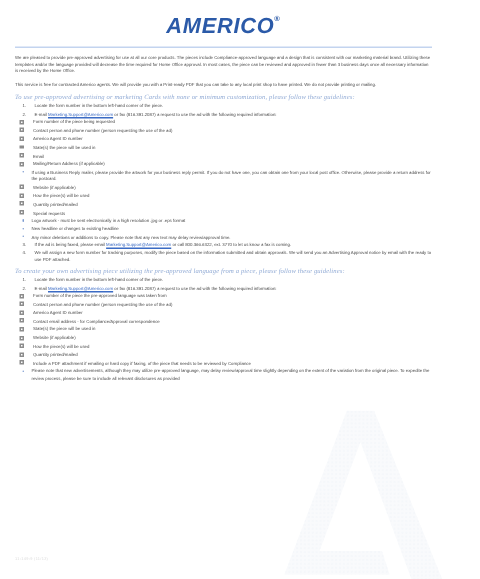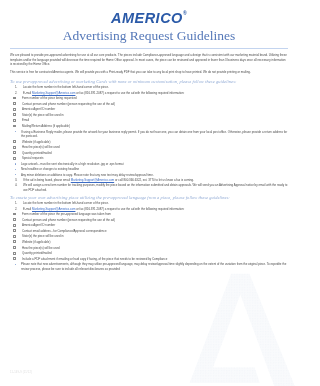--- a/index.html
+++ b/index.html
@@ -140,21 +140,20 @@
       </defs>
       <polygon points="44,6 58,6 96,100 80,100 51,22 30,78 62,78 66,90 12,90" fill="url(#dots)"></polygon>
       <polygon points="44,6 58,6 96,100 80,100 51,22 30,78 62,78 66,90 12,90" fill="#e8ecf4" opacity="0.55"></polygon>
     </svg>
   </div>
 
   <div class="header">
     <div class="logo">
       <span>AMERICO</span><span class="reg">®</span>
     </div>
-    <div class="doc-title">Advertising Request Guidelines</div>
   </div>
   <div class="rule"></div>
 
   <div class="content">
 
     <p class="para">We are pleased to provide pre-approved advertising for use at all our core products. The pieces include Compliance-approved language and a design that is consistent with our marketing material brand. Utilizing these templates and/or the language provided will decrease the time required for Home Office approval. In most cases, the piece can be reviewed and approved in fewer than 3 business days once all necessary information is received by the Home Office.</p>
     <p class="para">This service is free for contracted Americo agents. We will provide you with a Print-ready PDF that you can take to any local print shop to have printed. We do not provide printing or mailing.</p>
 
     <div class="sec-head">To use pre-approved advertising or marketing Cards with none or minimum customization, please follow these guidelines:</div>
 

